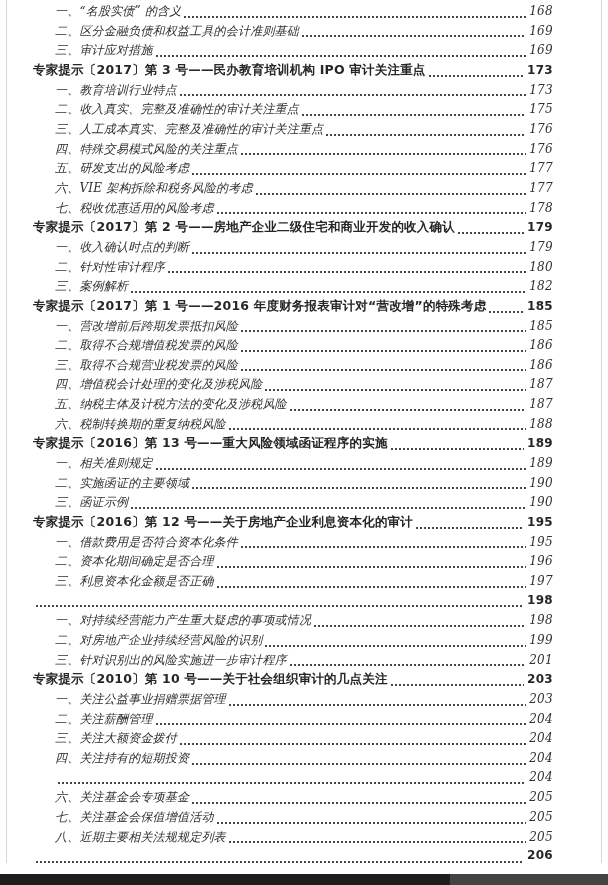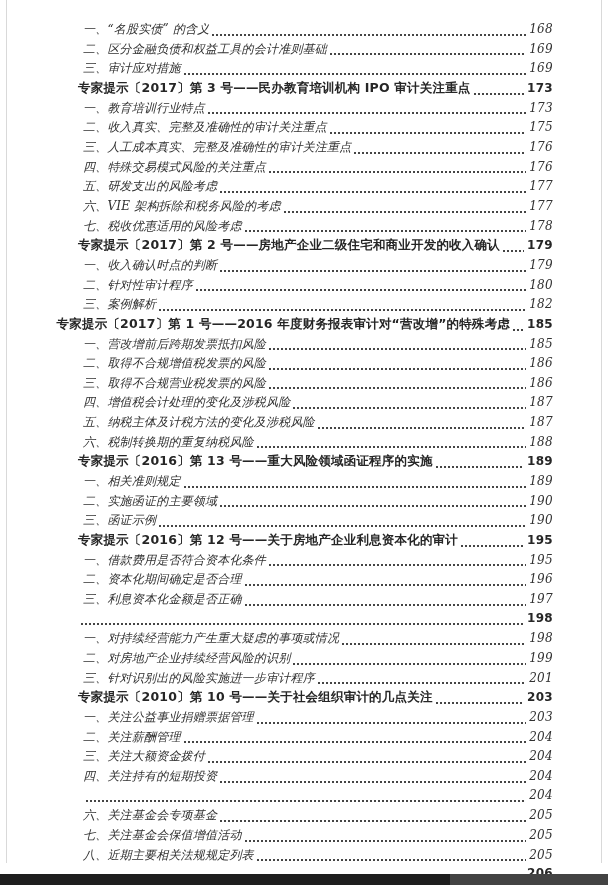--- a/index.html
+++ b/index.html
@@ -18,30 +18,29 @@
     font-family:"DejaVu Sans","Liberation Sans",sans-serif;
   }
   #page{
     position:absolute;left:0;top:0;width:608px;height:874px;
     background:var(--page-bg);
   }
   .edge-line{position:absolute;top:0;bottom:11px;width:1px;background:var(--page-edge);}
   #edge-left{left:6px;}
   #edge-right{left:601px;}
   #toc{
-    position:absolute;left:0;top:18px;right:0;
+    position:absolute;left:0;top:0;right:0;
     padding:3px 55px 0 0;
-    margin-left:28px;
   }
   .toc-row{
     display:flex;align-items:baseline;height:19.66px;
     white-space:nowrap;overflow:hidden;
   }
   .toc-row.chapter{
-    padding-left:50px;
+    padding-left:33px;
     font-family:"DejaVu Sans","Liberation Sans",sans-serif;
     font-weight:600;font-size:12.5px;color:var(--chapter-text);justify-content:flex-end;
   }
   .toc-row.sub{
     padding-left:55px;
     font-family:"DejaVu Serif","Liberation Serif",serif;
     font-style:italic;font-size:12px;color:var(--sub-text);
   }
   .toc-label{flex:0 0 auto;letter-spacing:0.2px;}
   .toc-leader{

